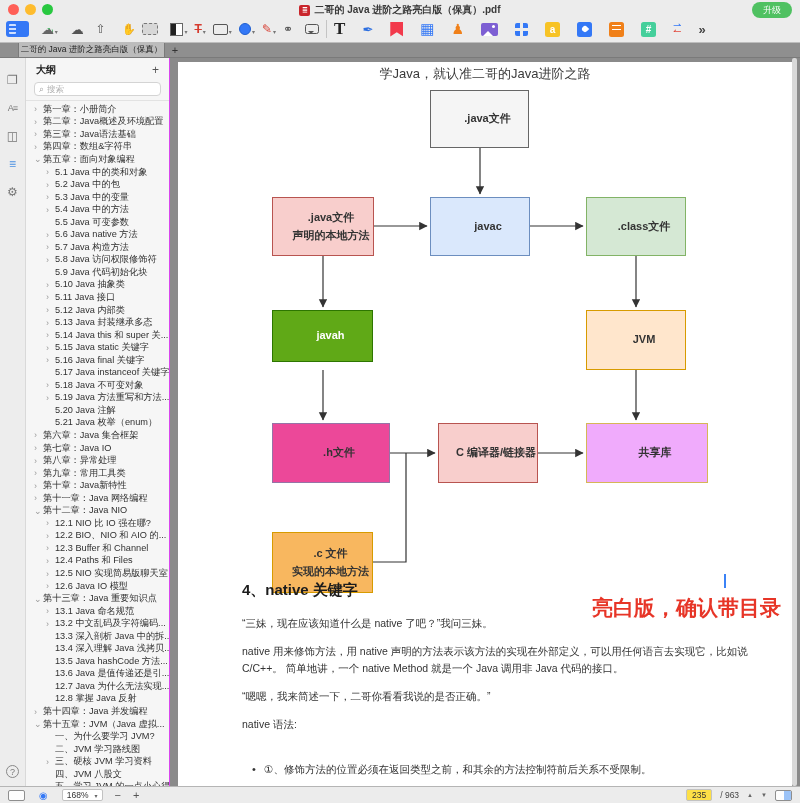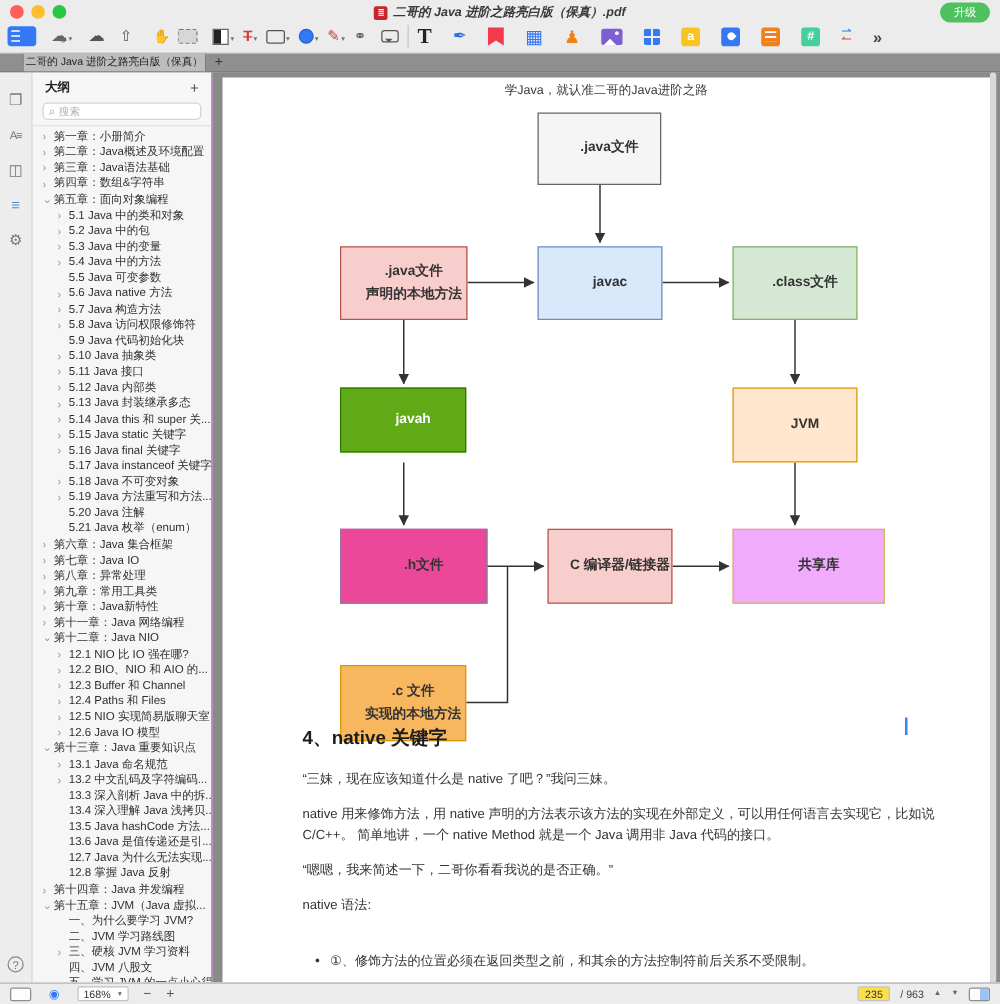--- a/index.html
+++ b/index.html
@@ -4,21 +4,21 @@
 <style>
   * { margin:0; padding:0; box-sizing:border-box; }
   html,body { width:800px; height:803px; overflow:hidden; }
   body { font-family:"Liberation Sans","DejaVu Sans",sans-serif; background:#ececec; font-size:10px; color:#333; }
 
   
   .titlebar { height:16px; background:#ececec; position:relative; display:flex; align-items:center; }
   .traffic { display:flex; gap:6px; margin-left:8px; margin-top:2px; }
   .tl { width:11px; height:11px; border-radius:50%; }
   .tl.red { background:#ff5f57; } .tl.yellow { background:#febc2e; } .tl.green { background:#28c840; }
-  .title-center { position:absolute; left:0; right:0; top:3px; display:flex; justify-content:center; align-items:center; gap:4px; pointer-events:none;font-style:italic; }
+  .title-center { position:absolute; left:0; right:0; top:3px; display:flex; justify-content:center; align-items:center; gap:4px; pointer-events:none; }
   .pdf-badge { width:11px; height:11px; background:#c9252b; border-radius:2px; display:inline-flex; align-items:center; justify-content:center; color:#fff; font-size:7px; font-weight:bold; }
   .doc-title { font-size:10px; font-weight:bold; color:#3a3a3a; }
   .upgrade-btn { position:absolute; right:8px; top:2px; background:#4fc161; color:#fff; font-size:9px; padding:1.5px 11px; border-radius:8px; }
 
   
   .toolbar { height:27px; background:#ececec; display:flex; align-items:center; padding:0 6px; gap:0; border-bottom:1px solid #bdbdbd; }
   .tb { display:inline-flex; align-items:center; justify-content:center; height:20px; color:#555; font-size:12px; }
   .caret { font-size:6px; color:#777; margin:4px 1px 0 1px; }
   .gap-s { width:6px; } .gap-m { width:12px; } .gap-l { width:17px; }
   .panel-btn { width:23px; height:16px; background:#3478f6; border-radius:3px; position:relative; }
@@ -81,21 +81,21 @@
   .searchbox input::placeholder { color:#b0b0b0; }
   .outline-list { flex:1; overflow:hidden; border-top:1px solid #e2e2e2; padding-top:2px; }
   .o-item { display:flex; align-items:center; height:12.55px; font-size:9.2px; color:#303030; white-space:nowrap; overflow:hidden; }
   .o-item.lvl0 { padding-left:8px; } .o-item.lvl1 { padding-left:20px; }
   .chev { width:9px; color:#9a9a9a; font-size:9px; flex:none; }
 
   
   .main { flex:1; background:#8a8a8a; position:relative; }
   .page { position:absolute; left:8px; top:4px; width:614px; height:724px; background:#fff; }
   .scrollstrip { position:absolute; right:3px; top:0; width:5px; height:100%; background:#d9d9d9; border-radius:2px; }
-  .wmark { position:absolute; top:3px; left:0; width:100%; text-align:center; font-size:10px; color:#3a3a3a; }
+  .wmark { position:absolute; top:3px; left:0; width:100%; text-align:center; font-size:13px; color:#3a3a3a; }
   #arrow-svg { position:absolute; left:0; top:0; width:614px; height:724px; }
   .conn { fill:none; stroke:#333; stroke-width:1.2; }
   .dbox { position:absolute; border:1px solid; display:flex; flex-direction:column; align-items:center; justify-content:center; font-size:11px; font-weight:600; line-height:1.55; text-align:center;padding-left:16px; }
 
   .textsec { position:absolute; left:64px; top:519px; width:527px; }
   .sec-h { font-size:15px; font-weight:bold; color:#1c1c1c; margin-bottom:15px; }
   .textsec p { font-size:10.5px; color:#333; line-height:17px; margin-bottom:11px; }
   .annotation { position:absolute; left:414px; top:532px; font-size:21px; font-weight:bold; color:#e73527; white-space:nowrap; }
   .caret-mark { position:absolute; left:546px; top:512px; width:2px; height:14px; background:#3b82f6; }
   .bullets { list-style:none; margin-top:2px; }
@@ -543,20 +543,21 @@
           </div>
           <div class="dbox" style="left: 408px; top: 361px; width: 122px; height: 60px; background: #f0abfc; border-color: rgb(214, 182, 86); color: rgb(51, 51, 51);">
             <div>共享库</div>
           </div>
           <div class="dbox" style="left: 94px; top: 470px; width: 101px; height: 61px; background: rgb(248, 183, 95); border-color: rgb(215, 155, 0); color: rgb(51, 51, 51);">
             <div>.c 文件</div>
             <div>实现的本地方法</div>
           </div>
         </div>
 
+      <span class="annotation">亮白版，确认带目录</span>
       <span class="caret-mark"></span>
 
       <div class="textsec">
         <div class="sec-h">4、native 关键字</div>
         <p>“三妹，现在应该知道什么是 native 了吧？”我问三妹。</p>
         <p>native 用来修饰方法，用 native 声明的方法表示该方法的实现在外部定义，可以用任何语言去实现它，比如说 C/C++。 简单地讲，一个 native Method 就是一个 Java 调用非 Java 代码的接口。</p>
         <p>“嗯嗯，我来简述一下，二哥你看看我说的是否正确。”</p>
         <p>native 语法:</p>
         <ul class="bullets" id="bullet-list">
             <li>①、修饰方法的位置必须在返回类型之前，和其余的方法控制符前后关系不受限制。</li>

